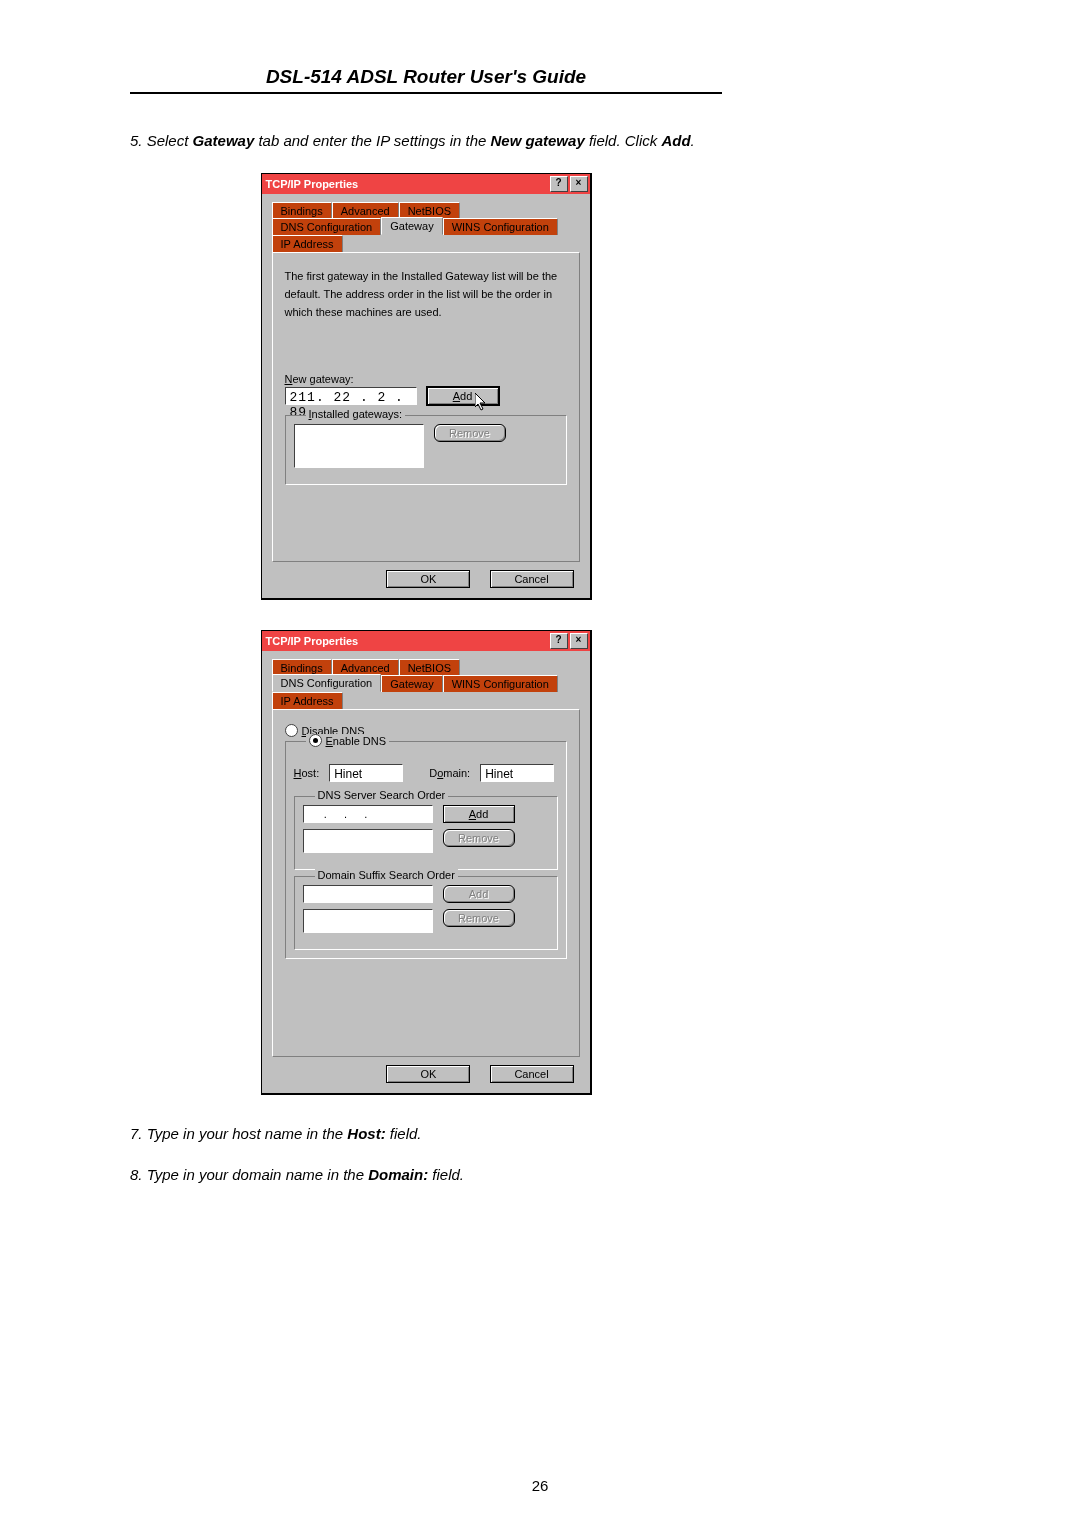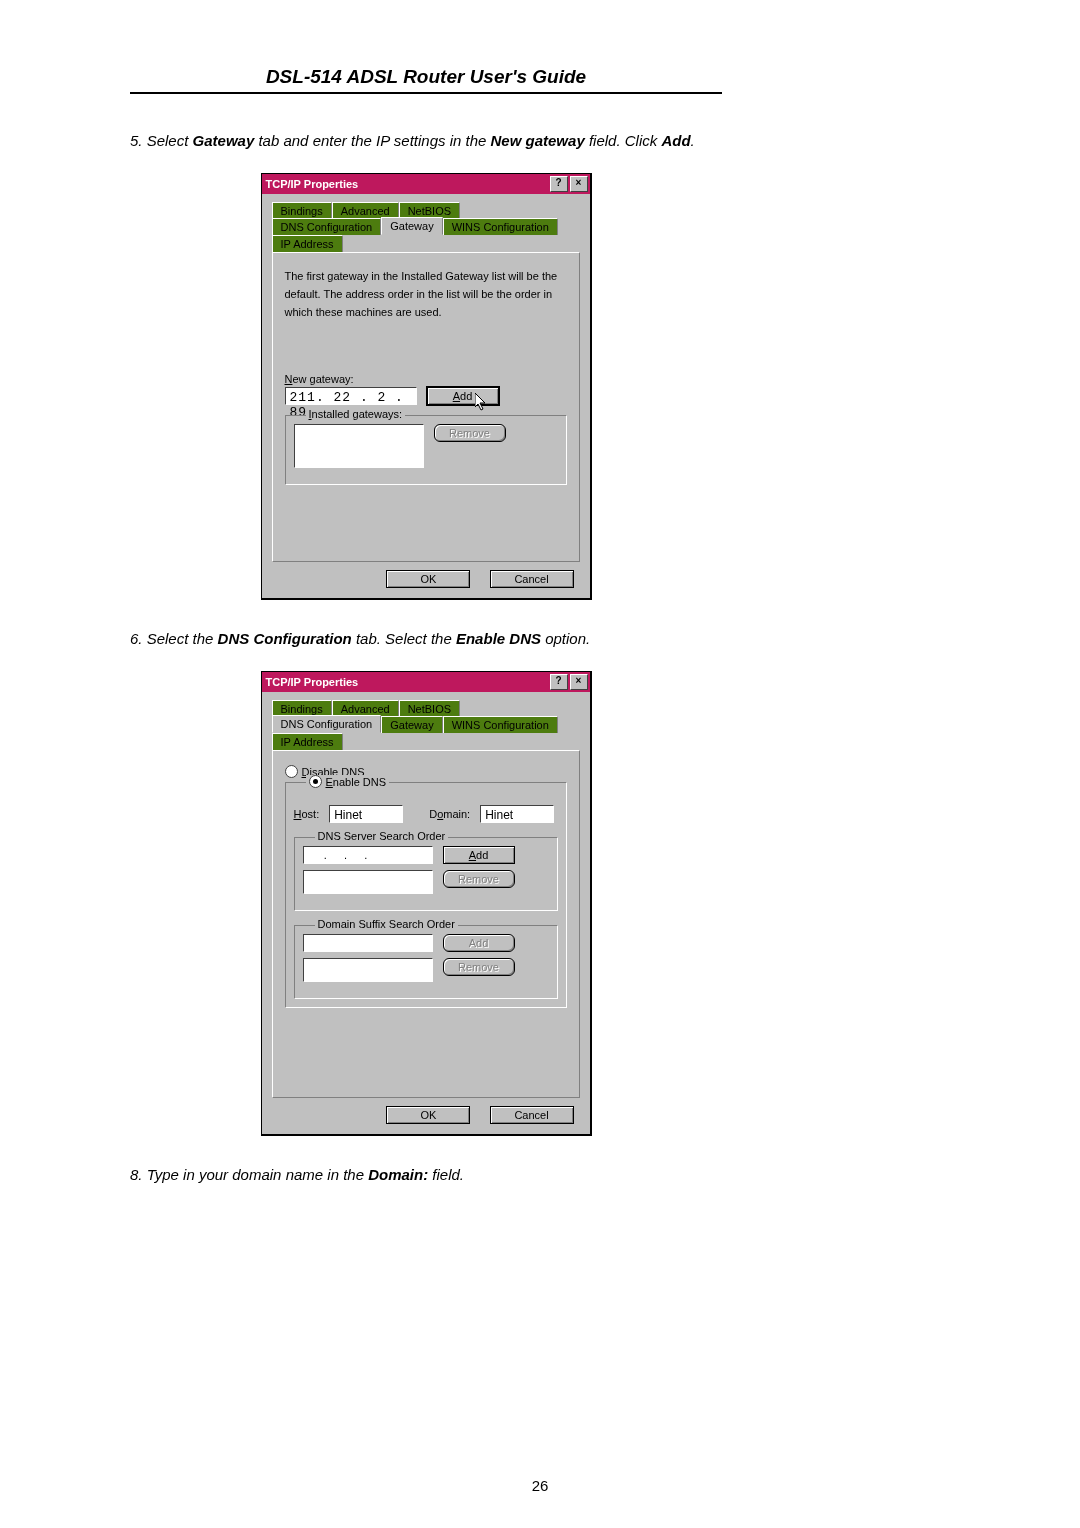--- a/index.html
+++ b/index.html
@@ -42,21 +42,21 @@
     width: 328px;
     margin: 0 auto 30px auto;
     border: 1px solid #000;
     border-right: 2px solid #000;
     border-bottom: 2px solid #000;
     background: #c0c0c0;
     font-family: Tahoma, Arial, sans-serif;
     font-size: 11px;
   }
   .titlebar {
-    background: #be185d;
+    background: #ef4444;
     color: #fff;
     font-weight: bold;
     padding: 2px 2px 2px 4px;
     display: flex;
     align-items: center;
   }
   .titlebar .spacer { flex: 1; }
   .tbtn {
     width: 16px; height: 14px;
     background: #c0c0c0;
@@ -76,21 +76,21 @@
   .tabs {
     display: flex;
     flex-wrap: wrap;
   }
   .tab {
     padding: 2px 8px 2px 8px;
     border: 1px solid #808080;
     border-bottom: none;
     border-top: 1px solid #fff;
     border-left: 1px solid #fff;
-    background: #4d7c0f;
+    background: #c2410c;
     margin-right: 0;
     font-size: 11px;
     position: relative;
     color: #000;
   }
   .tab.sel {
     background: #c0c0c0;
     border-bottom: 1px solid #c0c0c0;
     margin-top: -1px;
     z-index: 2;
@@ -240,23 +240,20 @@
           </div>
         </div>
       </div>
       <div class="bottom-row">
         <span class="btn">OK</span>
         <span class="btn">Cancel</span>
       </div>
     </div>
   </div>
 
-  <p class="instr">
-    <span>6. Select the </span><b>DNS Configuration</b><span> tab. Select the </span><b>Enable DNS</b><span> option.</span>
-  </p>
 
   <div class="dlg">
     <div class="titlebar">
       <span>TCP/IP Properties</span>
       <span class="spacer"></span>
       <span class="tbtn">?</span>
       <span class="tbtn">×</span>
     </div>
     <div class="dlg-inner">
       <div class="tabs">
@@ -293,21 +290,21 @@
                 <div class="ipbox small" style="font-family:Arial;font-size:11px;">&nbsp;&nbsp;&nbsp;&nbsp;.&nbsp;&nbsp;&nbsp;&nbsp;.&nbsp;&nbsp;&nbsp;&nbsp;.&nbsp;&nbsp;&nbsp;&nbsp;</div>
                 <div class="listbox short"></div>
               </div>
               <div class="col">
                 <span class="btn sm"><span class="under">A</span>dd</span>
                 <span class="btn sm dis">Remove</span>
               </div>
             </div>
           </div>
 
-          <div class="grp" style="margin-top:14px;">
+          <div class="grp" style="margin-top:6px;">
             <span class="legend lbl">Domain Suffix Search Order</span>
             <div class="row" style="align-items:flex-start;">
               <div class="col">
                 <div class="txtbox" style="width:130px;"></div>
                 <div class="listbox short"></div>
               </div>
               <div class="col">
                 <span class="btn sm dis">Add</span>
                 <span class="btn sm dis">Remove</span>
               </div>
@@ -316,17 +313,20 @@
         </div>
       </div>
       <div class="bottom-row">
         <span class="btn">OK</span>
         <span class="btn">Cancel</span>
       </div>
     </div>
   </div>
 
   <p class="instr">
+    <span>7. Type in your host name in the </span><b>Host:</b><span> field.</span>
+  </p>
+  <p class="instr">
     <span>8. Type in your domain name in the </span><b>Domain:</b><span> field.</span>
   </p>
 
   <div class="pagenum">26</div>
 </div>
 
 </body></html>

